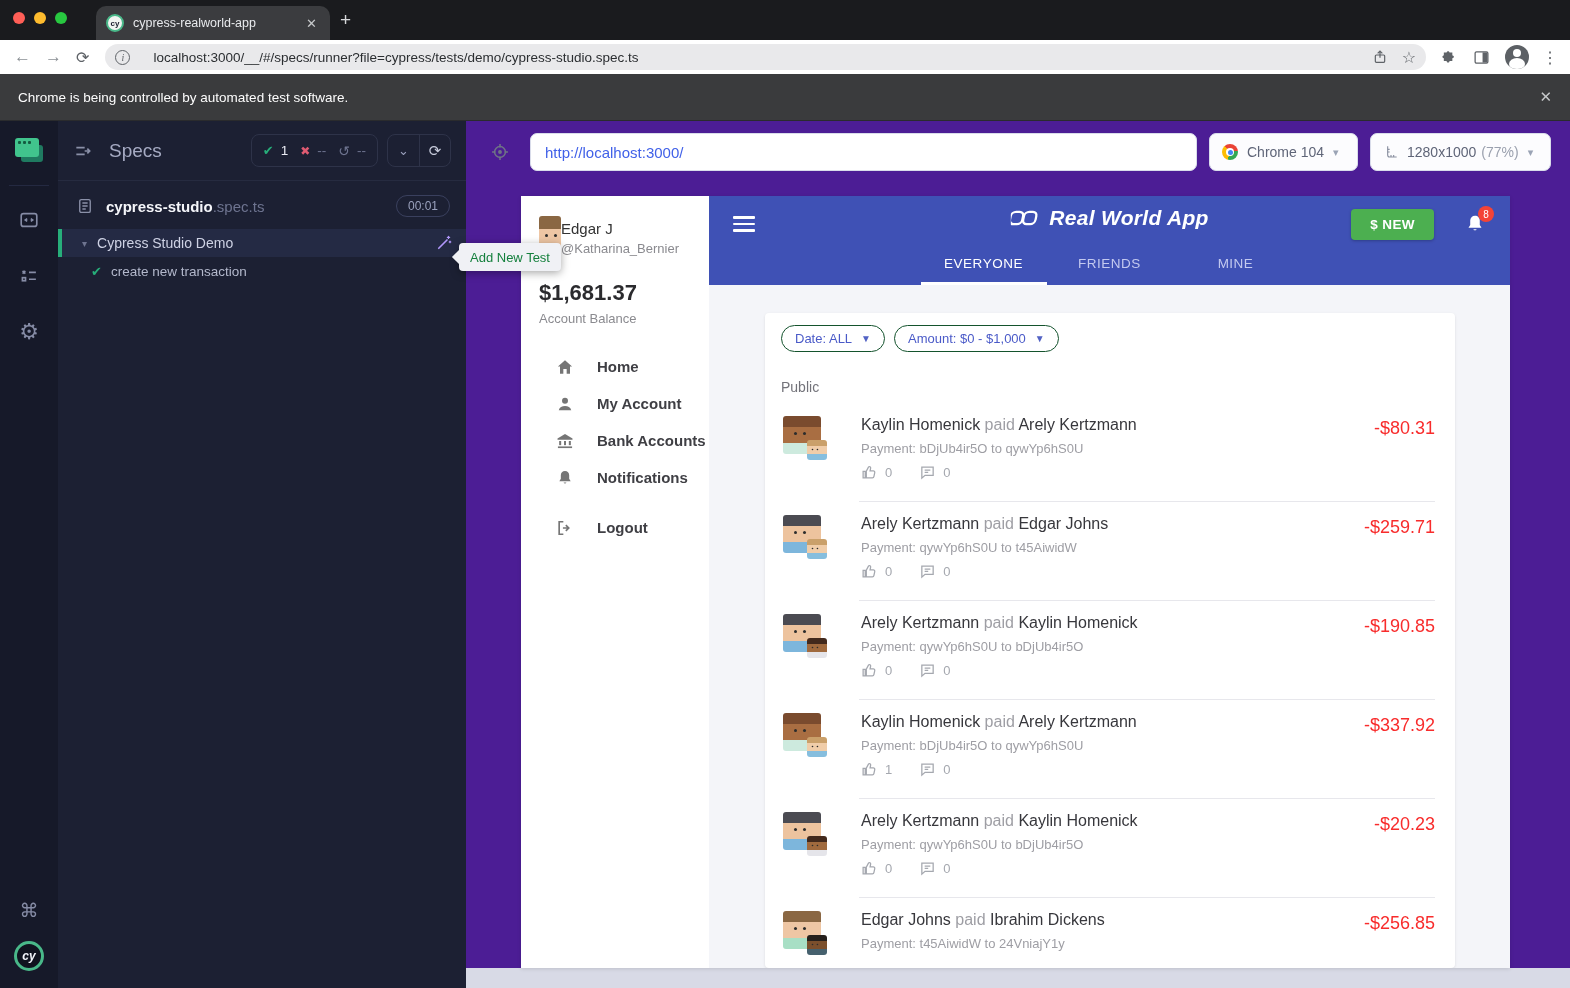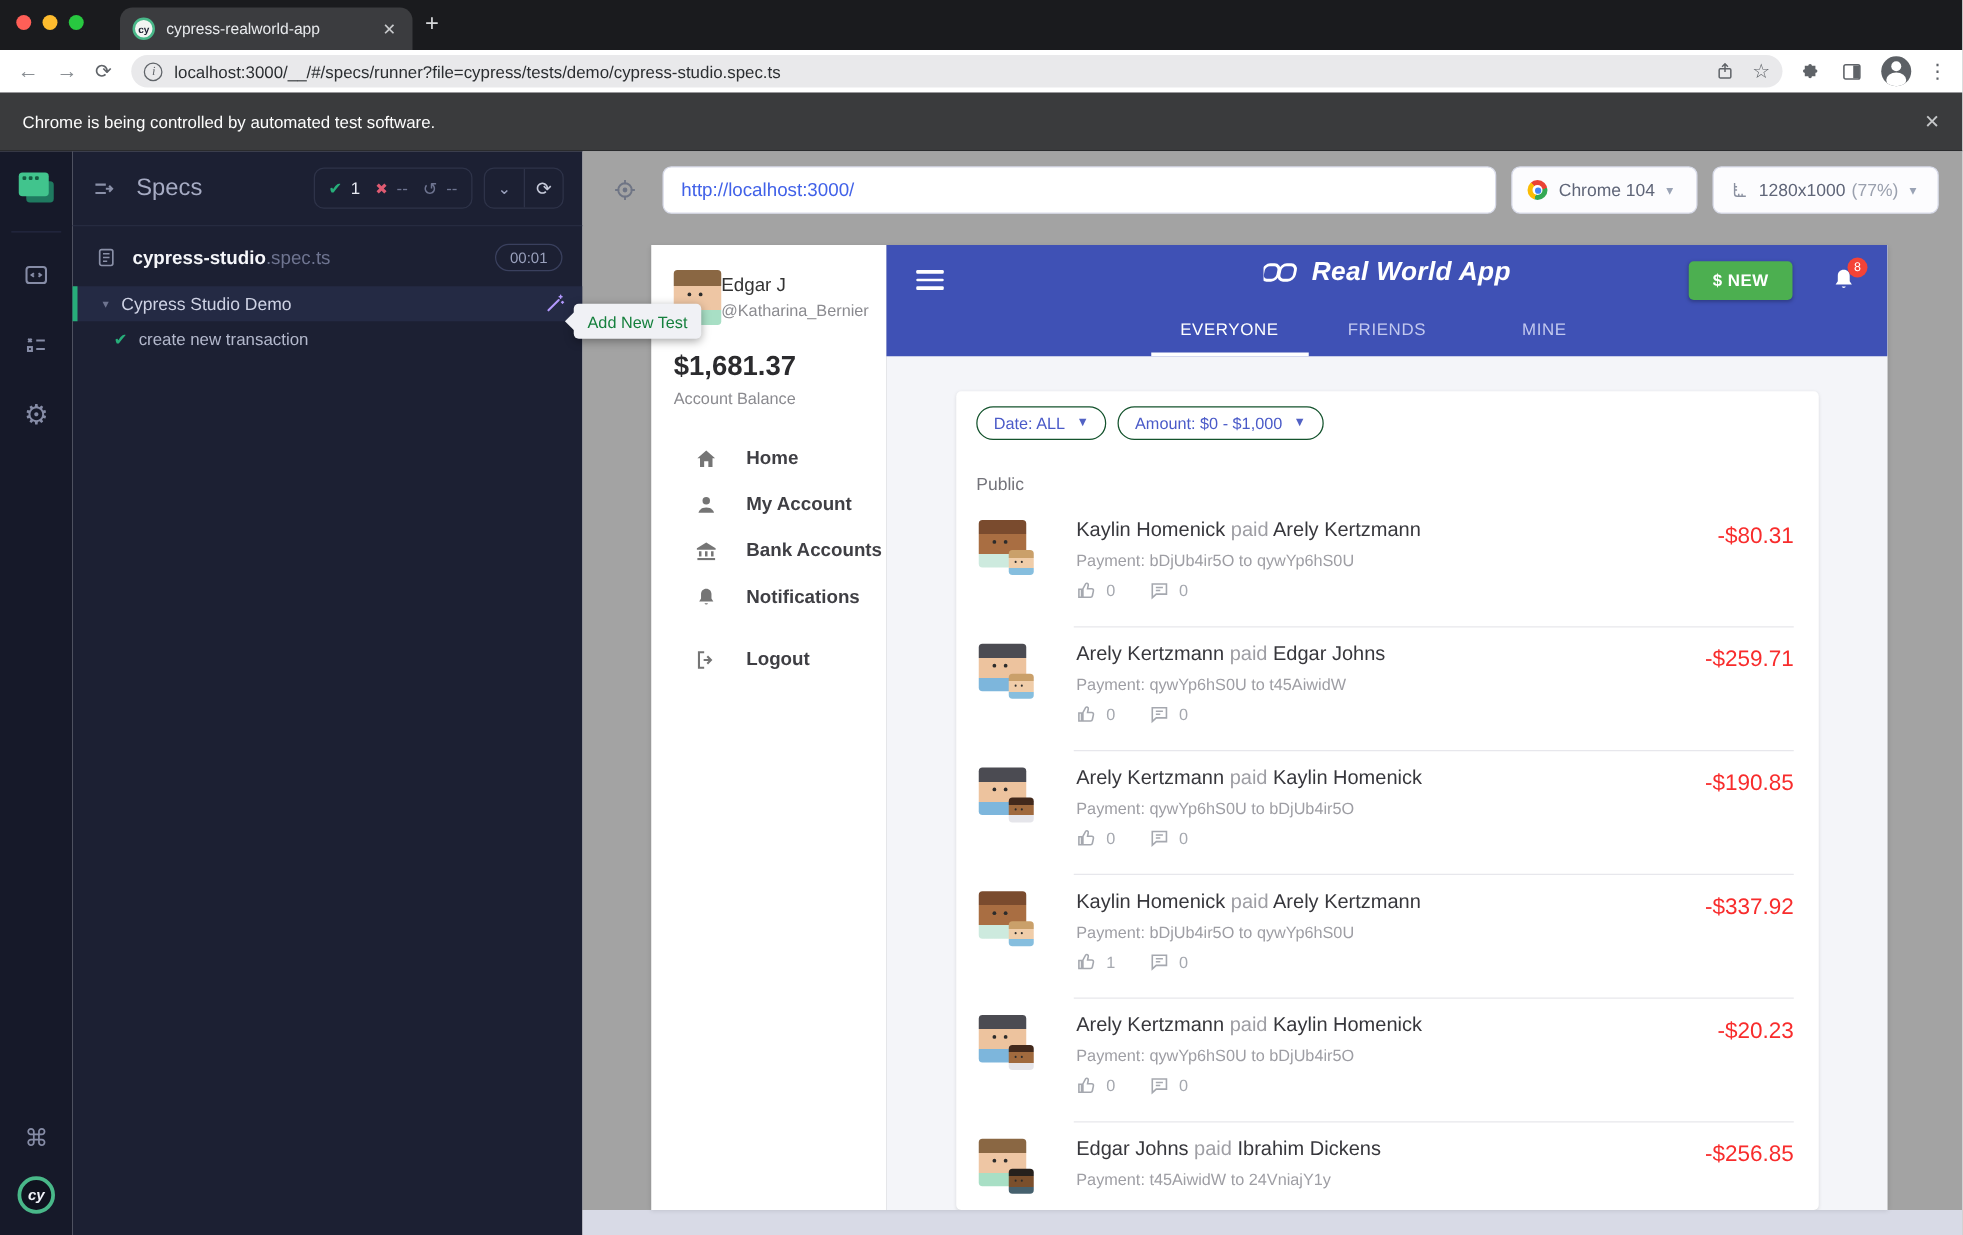--- a/index.html
+++ b/index.html
@@ -21,21 +21,21 @@
   .newtab-btn { position:absolute; left:340px; top:10px; color:#d6d8da; font-size:19px; line-height:19px; }
 
   .toolbar { position:absolute; top:40px; left:0; right:0; height:34px; background:#ffffff;
              display:flex; align-items:center; }
   .nav-arrow { font-size:17px; color:#8a8f94; margin-left:14px; }
   .reload { font-size:16px; color:#5f6368; margin-left:14px; }
   .omnibox { margin-left:16px; width:1326px; height:26px; background:#e9e9eb; border-radius:13px;
              display:flex; align-items:center; padding:0 10px; }
   .info-i { width:15px; height:15px; border-radius:50%; border:1.4px solid #5f6368; color:#5f6368;
             font-size:10px; display:flex; align-items:center; justify-content:center; font-style:italic; font-family:"Liberation Serif",serif;}
-  .url-text { color:#2b2e31; font-size:13.5px; margin-left:9px; flex:1; white-space:nowrap; }
+  .url-text { color:#2b2e31; font-size:13.5px; margin-left:23px; flex:1; white-space:nowrap; }
   .omni-ic { color:#5f6368; margin-left:14px; display:flex; }
   .chrome-btn { color:#5f6368; margin-left:15px; display:flex; }
   .star-ic { font-size:16px; color:#5f6368; }
   .side-ic svg, .ext-ic svg, .share-ic svg { display:block; }
   .profile { width:24px; height:24px; border-radius:50%; background:#5c6065; margin-left:15px; position:relative; overflow:hidden; }
   .profile::before { content:''; position:absolute; top:4px; left:8px; width:8px; height:8px; border-radius:50%; background:#fff; }
   .profile::after { content:''; position:absolute; top:13px; left:4px; width:16px; height:12px; border-radius:50%; background:#fff; }
   .menu-dots { font-size:16px; color:#5f6368; margin-left:13px; margin-right:12px; letter-spacing:0; }
 
   .infobar { position:absolute; top:74px; left:0; right:0; height:47px; background:#3a3b3d;
@@ -88,42 +88,42 @@
   .test-name { color:#b3b8cc; font-size:13.5px; margin-left:9px; }
 
   
   .tooltip { position:absolute; left:459px; top:122px; height:28px; background:#f0f1f5; border-radius:4px;
              display:flex; align-items:center; padding:0 11px; font-size:13px; color:#15803d;
              box-shadow:0 2px 8px rgba(0,0,0,.35); z-index:30; }
   .tooltip::before { content:''; position:absolute; left:-5px; top:9px; width:10px; height:10px;
                      background:#f0f1f5; transform:rotate(45deg); }
 
   
-  .runner { position:absolute; left:466px; right:0; top:0; bottom:0; background:#a3a3a3; }
+  .runner { position:absolute; left:466px; right:0; top:0; bottom:0; background:#4c1d95; }
   .runner-bar { position:absolute; top:11px; left:16px; right:17px; height:40px; display:flex; align-items:center; }
   .crosshair-btn { width:36px; display:flex; justify-content:center; color:#6f7585; }
   .url-input { margin-left:12px; flex:1; max-width:667px; height:38px; background:#fff; border:1px solid #d9dcea;
                border-radius:7px; padding:0 14px; font-size:15px; color:#4161e8; font-family:"Liberation Sans",sans-serif; outline:none; }
   .select-box { margin-left:12px; height:38px; background:#fcfcfe; border:1px solid #d9dcea; border-radius:7px;
                 display:flex; align-items:center; padding:0 12px; font-size:14px; color:#5f6578; }
   .select-box .caret { color:#9aa3b5; font-size:11px; margin-left:9px; }
   .chrome-logo { width:16px; height:16px; border-radius:50%; margin-right:9px; position:relative;
                  background:conic-gradient(from -40deg, #ea4335 0 33%, #34a853 33% 66%, #fbbc05 66% 100%); }
   .chrome-logo::before { content:''; position:absolute; inset:4px; border-radius:50%; background:#fff; }
   .chrome-logo::after { content:''; position:absolute; inset:5.5px; border-radius:50%; background:#4285f4; }
   .ruler-ic { color:#8a90a0; margin-right:8px; display:flex; }
   .vp-scale { color:#9aa0ae; margin-left:5px; }
 
   
   .aut { position:absolute; left:55px; top:75px; width:989px; height:772px; display:flex;
          box-shadow:0 1px 4px rgba(0,0,0,.12); }
   .bottom-strip { position:absolute; left:0; right:0; top:847px; bottom:0; background:#d8dae6; }
 
   .aut-sidebar { width:188px; background:#fff; flex-shrink:0; }
-  .user-block { display:flex; align-items:center; padding:20px 14px 0 18px; }
+  .user-block { display:flex; align-items:center; padding:20px 30px 0 18px; }
   .pix { position:relative; border-radius:3px; }
   .pix::after { content:''; position:absolute; top:42%; left:28%; width:3px; height:3px; background:#2c2c2c;
                 box-shadow:9px 0 0 #2c2c2c; border-radius:50%; }
   .pix-user { width:44px; height:44px; }
   .user-names .uname { font-size:15px; color:#333; }
   .user-names .uhandle { font-size:13px; color:#8a8a8f; margin-top:4px; }
   .balance-block { padding:0 18px; margin-top:20px; }
   .balance-amount { font-size:22px; font-weight:bold; color:#2b2b2e; }
   .balance-label { font-size:13px; color:#8a8a8f; margin-top:5px; }
   .side-nav { margin-top:22px; }

